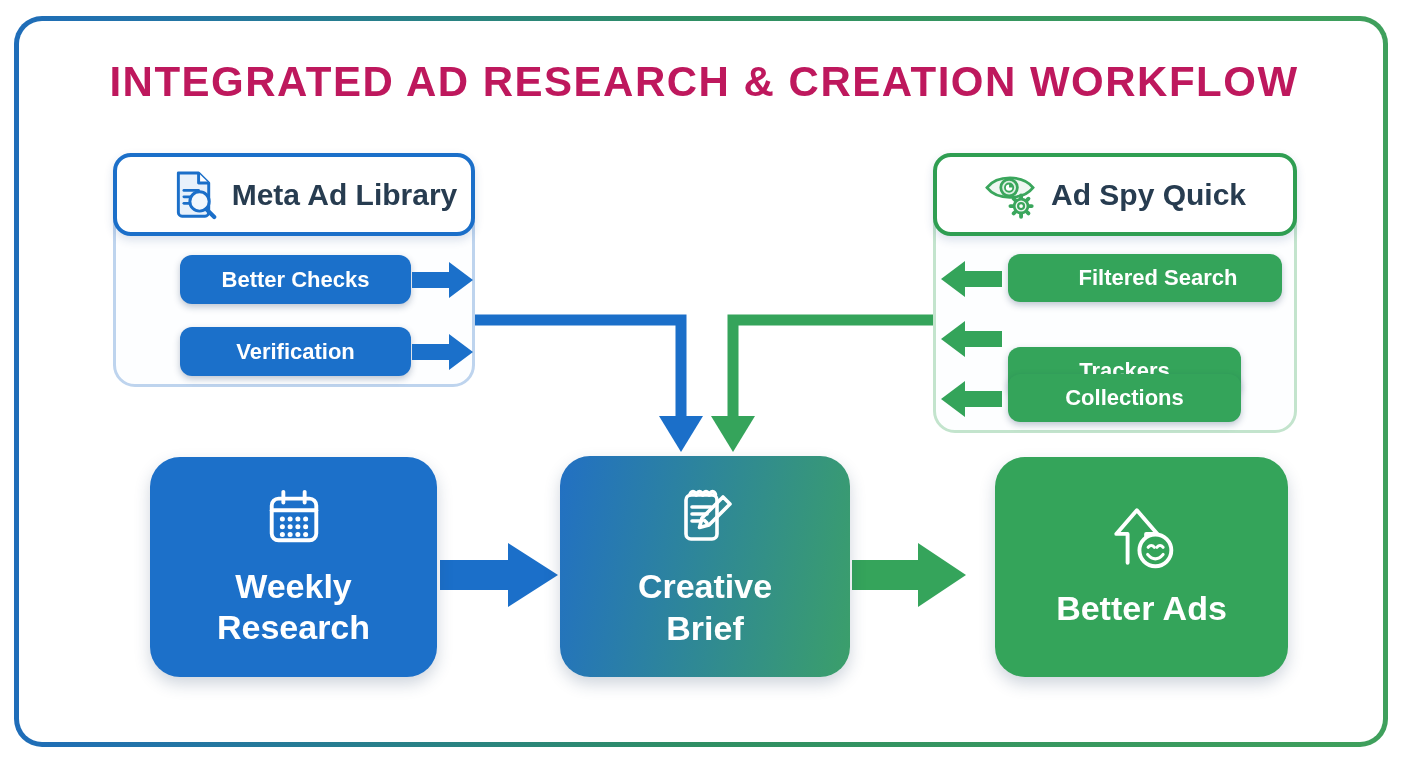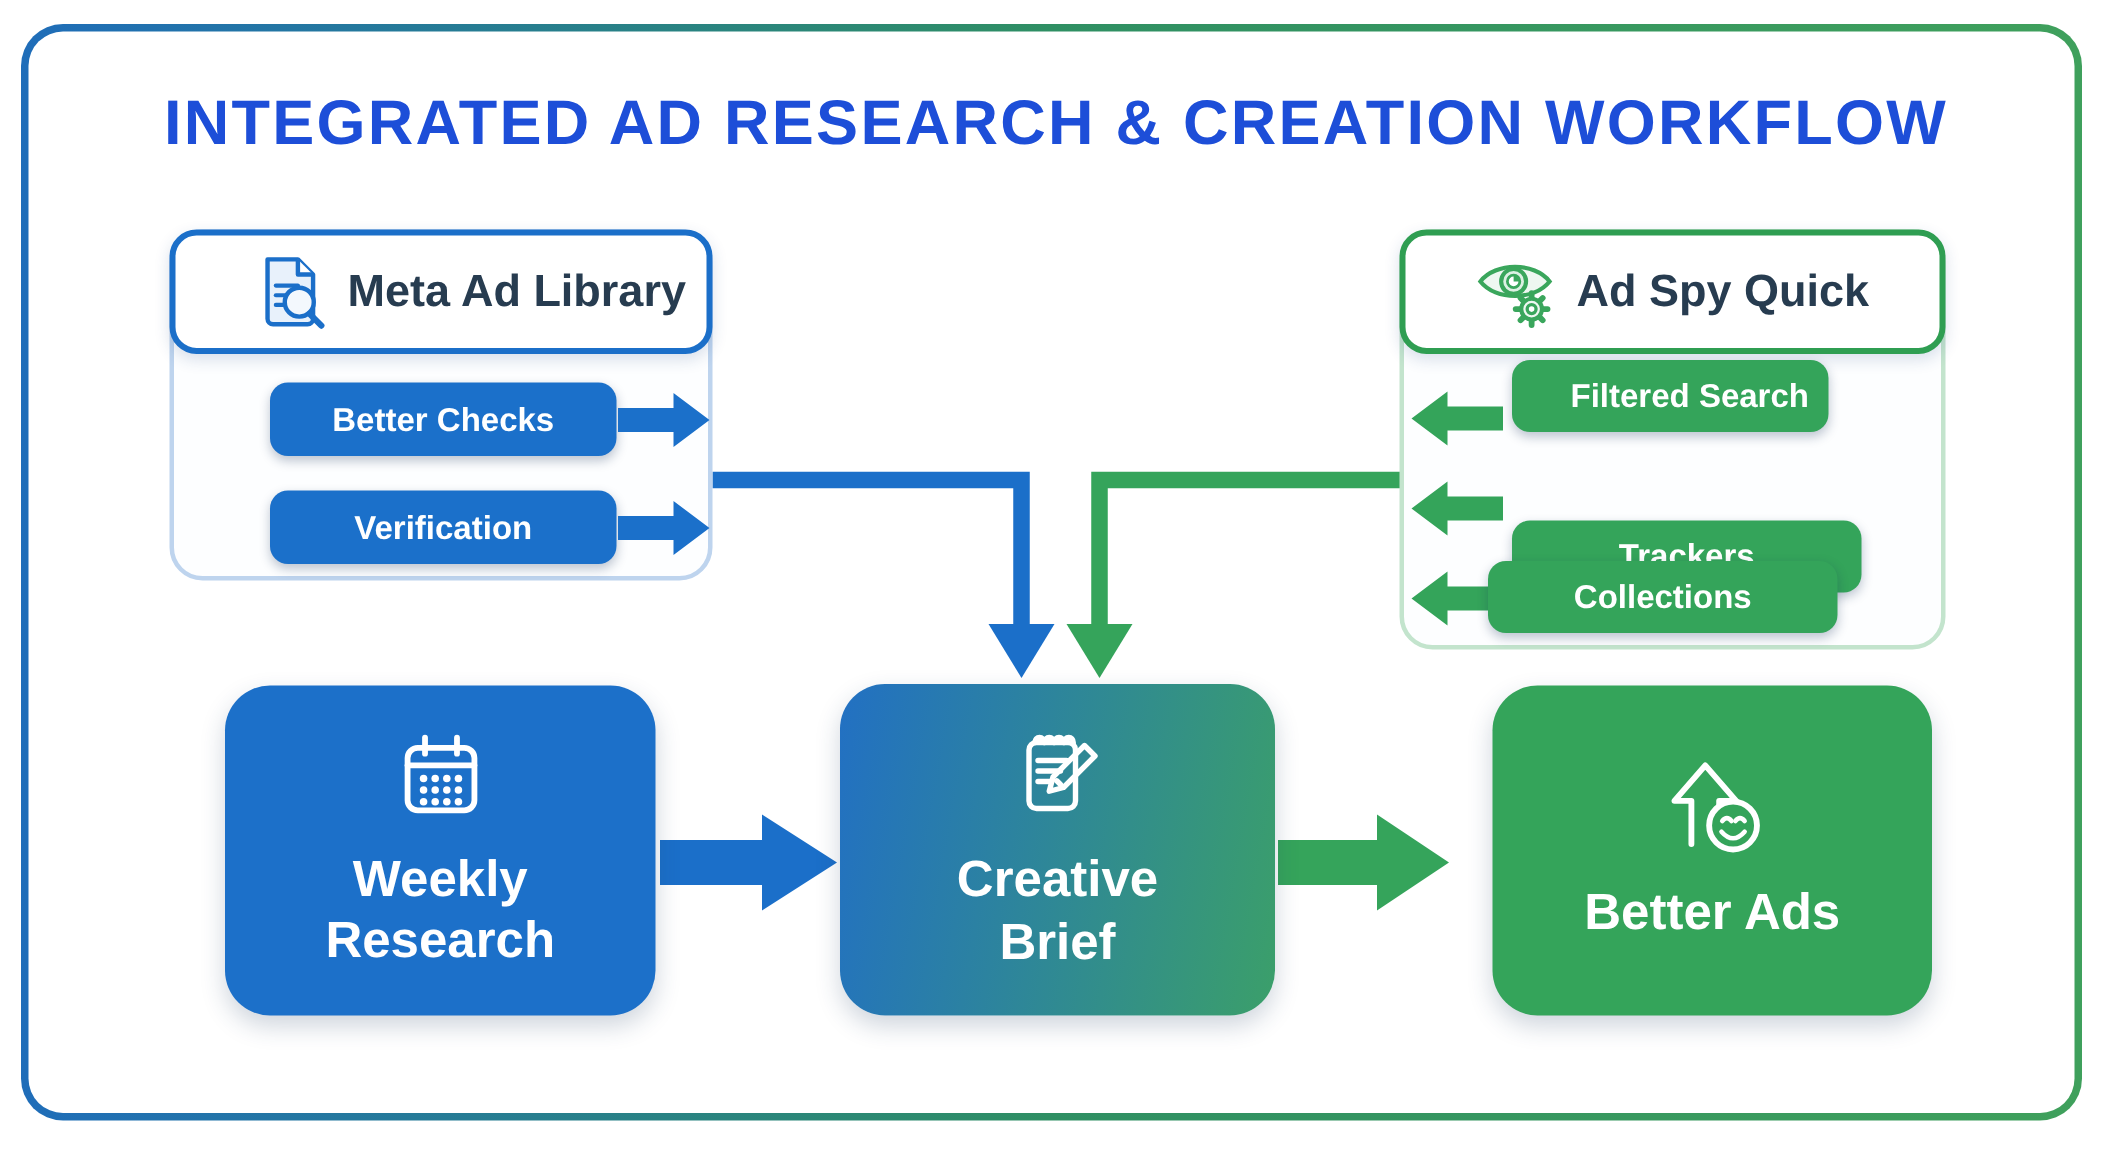--- a/index.html
+++ b/index.html
@@ -12,21 +12,21 @@
   .frame {
     position:absolute; left:14px; top:16px; width:1374px; height:731px;
     border-radius:28px; padding:5px;
     background:linear-gradient(90deg,#1f6db9,#2f8f63,#3fa05c);
   }
   .frame-inner { width:100%; height:100%; background:#ffffff; border-radius:23px; }
 
   .title {
     position:absolute; top:58px; left:0; width:100%;
     text-align:center; font-size:42px; font-weight:700; letter-spacing:1.5px;
-    color:#1d4ed8;
+    color:#be185d;
   }
 
   
   .group { position:absolute; border-radius:22px; background:#fdfeff; }
   .group-blue  { left:113px; top:153px; width:362px; height:234px; border:3px solid #bed4ee; }
   .group-green { left:933px; top:153px; width:364px; height:280px; border:3px solid #c3e4cd; }
 
   .card {
     position:absolute; left:-3px; top:-3px; width:calc(100% + 6px); height:83px;
     background:#ffffff; border-radius:18px;
@@ -134,31 +134,31 @@
           <circle cx="40" cy="38" r="7.5" fill="#eef7f1" stroke="#3aa65c" stroke-width="3"></circle>
           <circle cx="40" cy="38" r="3.2" fill="#ffffff" stroke="#3aa65c" stroke-width="2.4"></circle>
         </g>
       </svg>
       <span>Ad Spy Quick</span>
     </div>
 
     <svg class="mini-arrow" style="left:4px; top:104px;" width="62" height="38" viewBox="0 0 62 38">
       <path d="M62 11 H25 V1 L1 19 L25 37 V27 H62 Z" fill="#34a45a"></path>
     </svg>
-    <div class="pill pill-green" style="left:72px; top:84px; width:211px; height:48px;padding-left:26px;">Filtered Search</div>
+    <div class="pill pill-green" style="left:72px; top:98px; width:274px; height:48px;padding-left:26px;">Filtered Search</div>
 
     <svg class="mini-arrow" style="left:4px; top:164px;" width="62" height="38" viewBox="0 0 62 38">
       <path d="M62 11 H25 V1 L1 19 L25 37 V27 H62 Z" fill="#34a45a"></path>
     </svg>
     <div class="pill pill-green" style="left:72px; top:158px; width:233px; height:48px;margin-top:33px;">Trackers</div>
 
     <svg class="mini-arrow" style="left:4px; top:224px;" width="62" height="38" viewBox="0 0 62 38">
       <path d="M62 11 H25 V1 L1 19 L25 37 V27 H62 Z" fill="#34a45a"></path>
     </svg>
-    <div class="pill pill-green" style="left:56px; top:218px; width:233px; height:48px;text-align:right;">Collections</div>
+    <div class="pill pill-green" style="left:72px; top:218px; width:233px; height:48px;text-align:right;">Collections</div>
   </section>
 
   <div class="node node-blue">
     <svg width="64" height="62" viewBox="0 0 64 64">
       <g fill="none" stroke="#ffffff" stroke-width="4" stroke-linecap="round">
         <rect x="9" y="13" width="46" height="43" rx="7"></rect>
         <line x1="9" y1="25" x2="55" y2="25"></line>
         <line x1="21" y1="6" x2="21" y2="17"></line>
         <line x1="43" y1="6" x2="43" y2="17"></line>
       </g>

